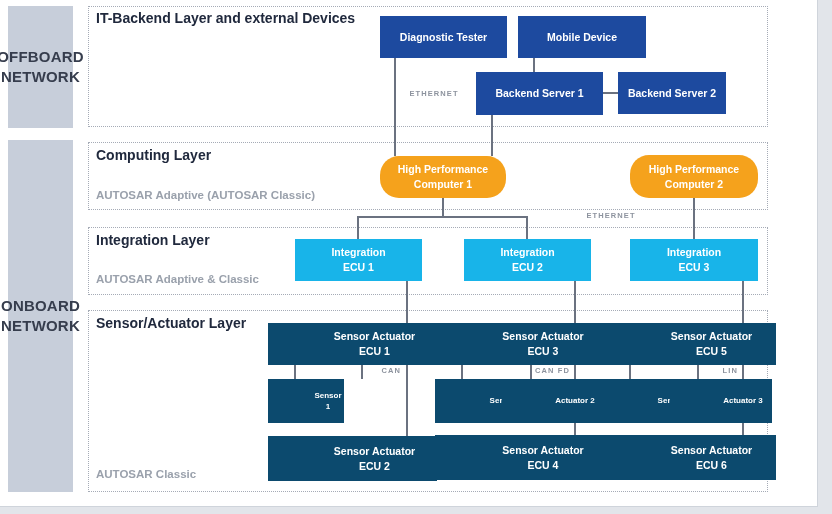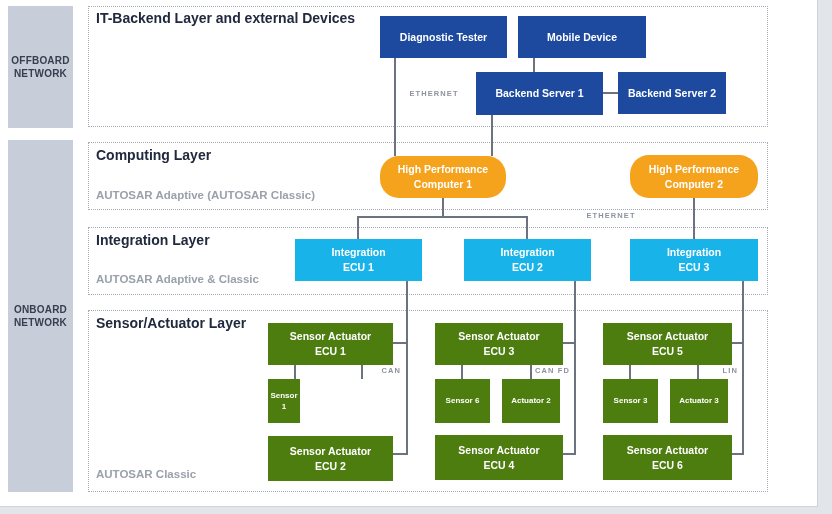--- a/index.html
+++ b/index.html
@@ -1,30 +1,30 @@
 <!DOCTYPE html>
 <html><head>
 <meta charset="utf-8">
 <style>
   html,body{margin:0;padding:0;background:#dfe3e9;font-family:"Liberation Sans","DejaVu Sans",sans-serif;}
   #canvas{position:relative;width:832px;height:514px;background:#e2e5ea;overflow:hidden;}
   #slide{position:absolute;left:0;top:0;width:817px;height:506px;background:#ffffff;border-right:1px solid #cfd4db;border-bottom:1px solid #cfd4db;}
   .sideband{position:absolute;width:65px;background:#c7ceda;display:flex;align-items:center;justify-content:center;
-            text-align:center;font-weight:bold;font-size:10px;line-height:1.35;color:#363d4d;white-space:pre-line;letter-spacing:.2px;}
+            text-align:center;font-weight:bold;font-size:15px;line-height:1.35;color:#363d4d;white-space:pre-line;letter-spacing:.2px;}
   .layer{position:absolute;left:88px;width:680px;border:1px dotted #a5abb6;box-sizing:border-box;}
   .layer-title{position:absolute;font-weight:bold;font-size:14px;color:#20293d;white-space:nowrap;}
   .layer-sub{position:absolute;font-weight:bold;font-size:11.5px;color:#9aa1ac;white-space:nowrap;}
   .line{position:absolute;background:#6b7280;}
   .node{position:absolute;display:flex;align-items:center;justify-content:center;text-align:center;
         color:#ffffff;font-weight:bold;font-size:10.5px;line-height:1.4;white-space:pre-line;}
   .node.small{font-size:8px;}
   .blue{background:#1d4a9f;}
   .orange{background:#f5a21c;border-radius:19px;}
   .cyan{background:#18b4e9;}
-  .red{background:#4d7c0f;}
+  .red{background:#0c4a6e;padding-left:44px;}
   .buslabel{position:absolute;font-weight:bold;font-size:7.5px;letter-spacing:1.1px;color:#8d939e;white-space:nowrap;}
 </style>
 </head>
 <body>
 
 <div id="canvas">
   <div id="slide"></div>
 
   <div class="sideband" style="left:8px;top:6px;height:122px;">OFFBOARD
 NETWORK</div>

